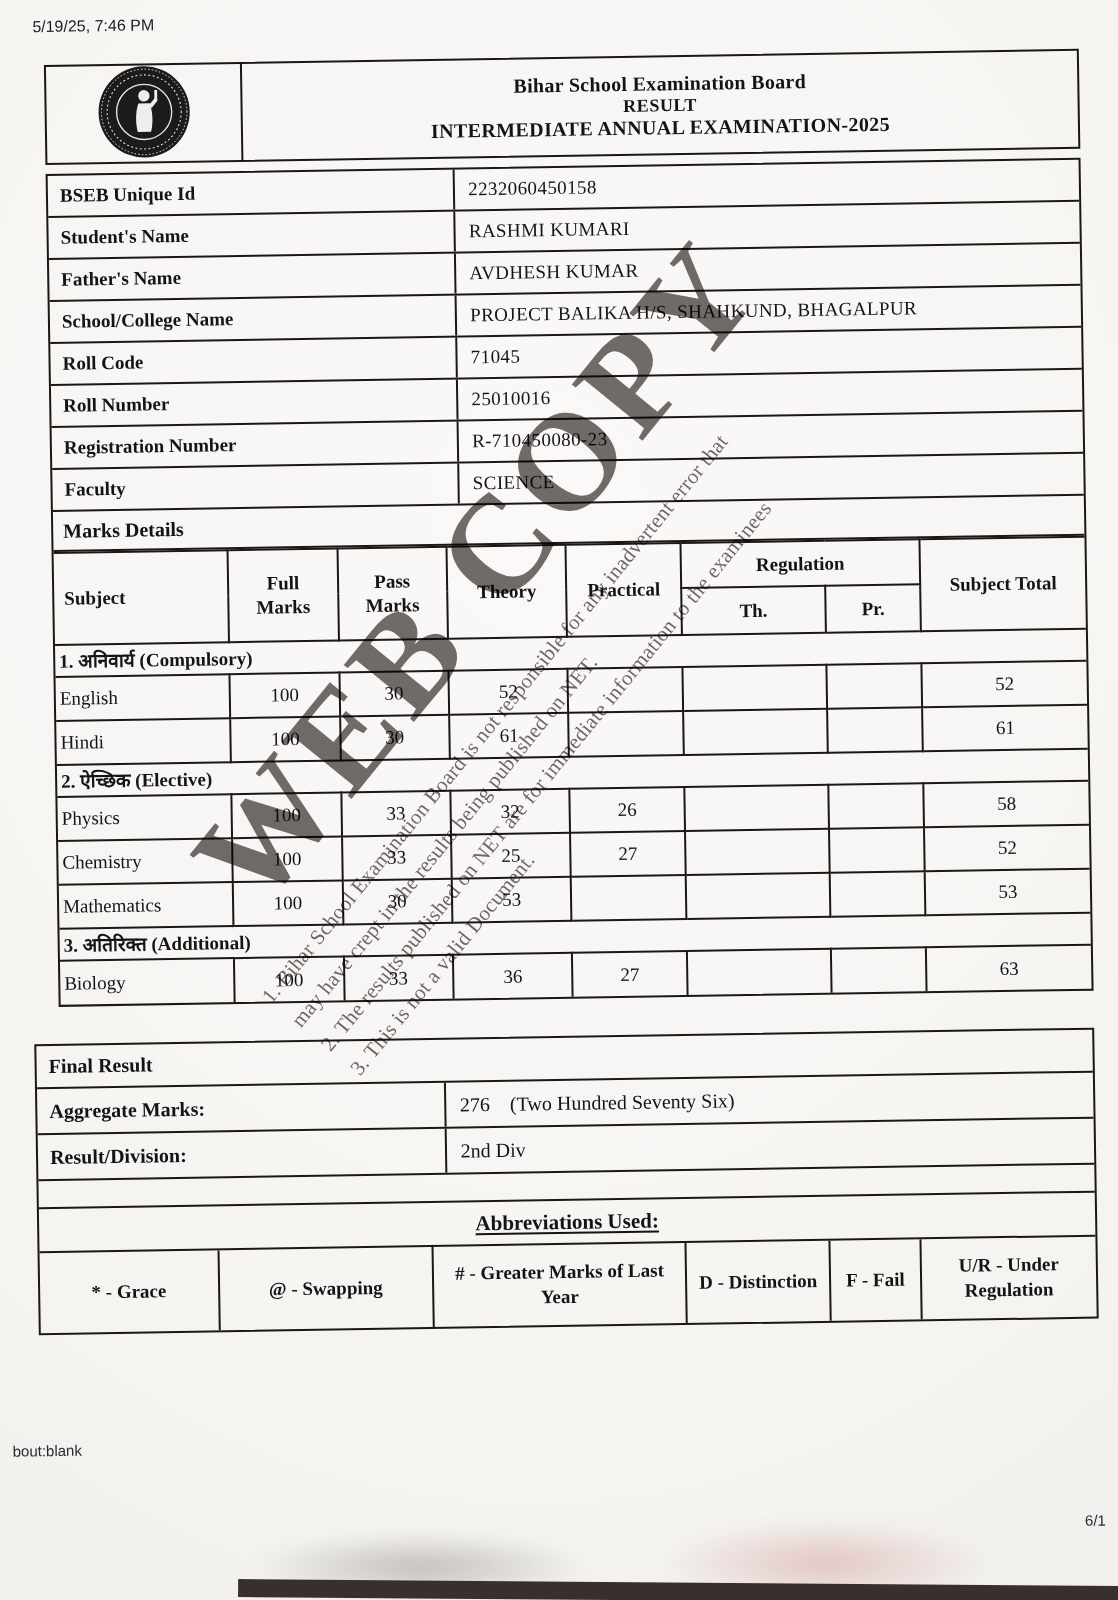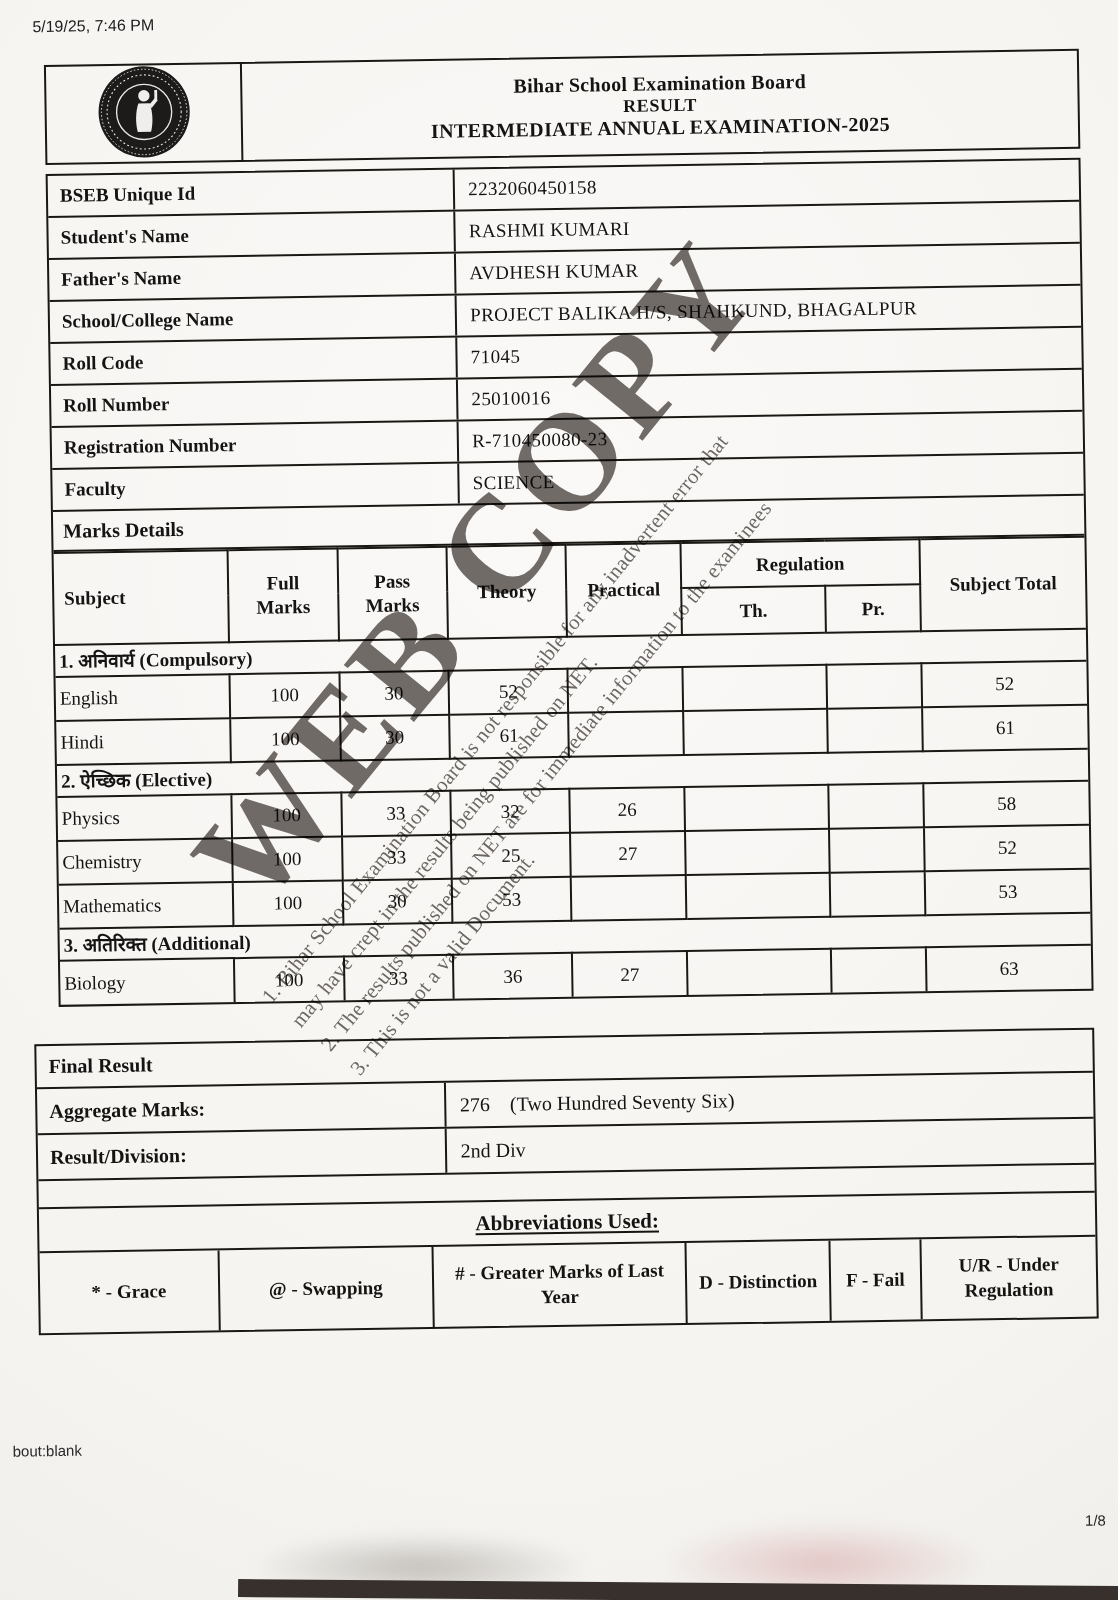--- a/index.html
+++ b/index.html
@@ -269,18 +269,18 @@
 
   <div class="wm-main">WEB COPY</div>
   <div class="wm-lines">
     <div>1. Bihar School Examination Board is not responsible for any inadvertent error that</div>
     <div>may have crept in the results being published on NET.</div>
     <div>2. The results published on NET are for immediate information to the examinees</div>
     <div>3. This is not a valid Document.</div>
   </div>
 
   <div class="footer-url">bout:blank</div>
-  <div class="footer-page">1/8</div>
+  <div class="footer-page">6/1</div>
 </div>
 
 <div class="blob blob-gray"></div>
 <div class="blob blob-pink"></div>
 <div class="bottom-band"></div>
 
 </body></html>

